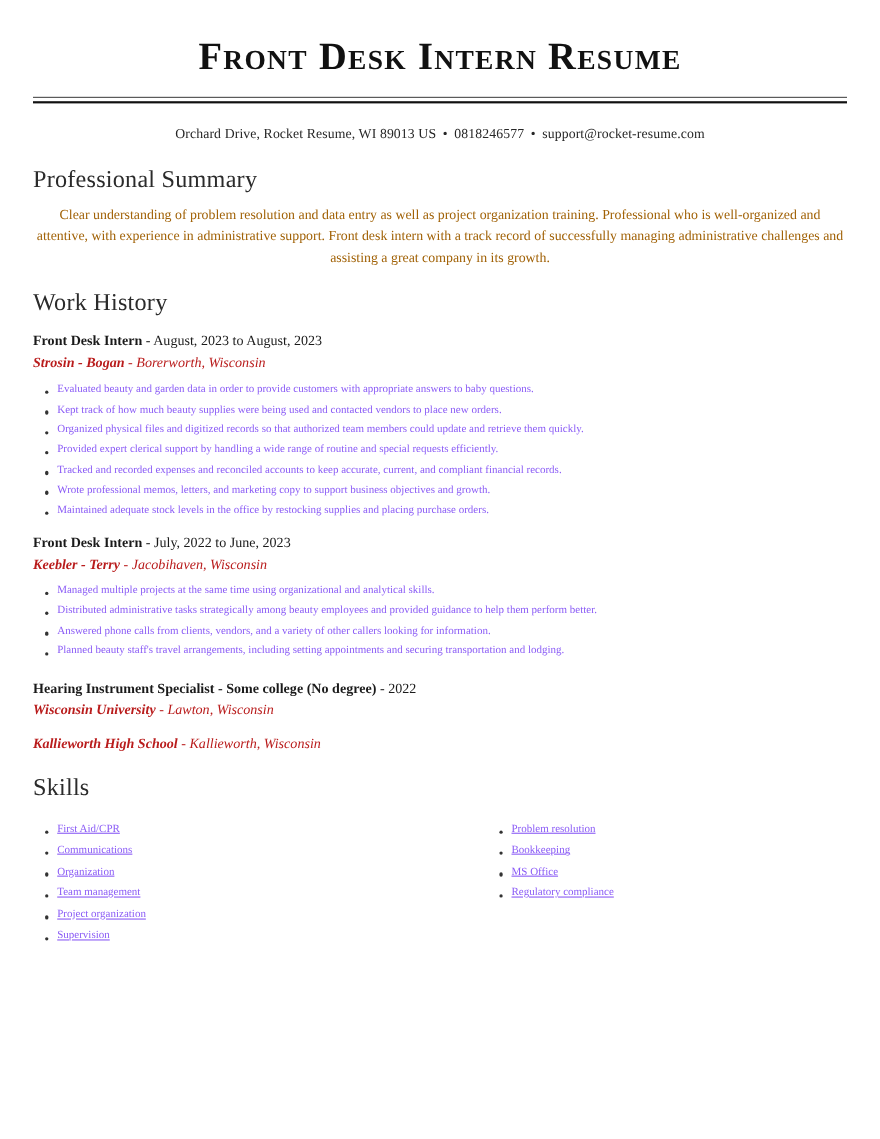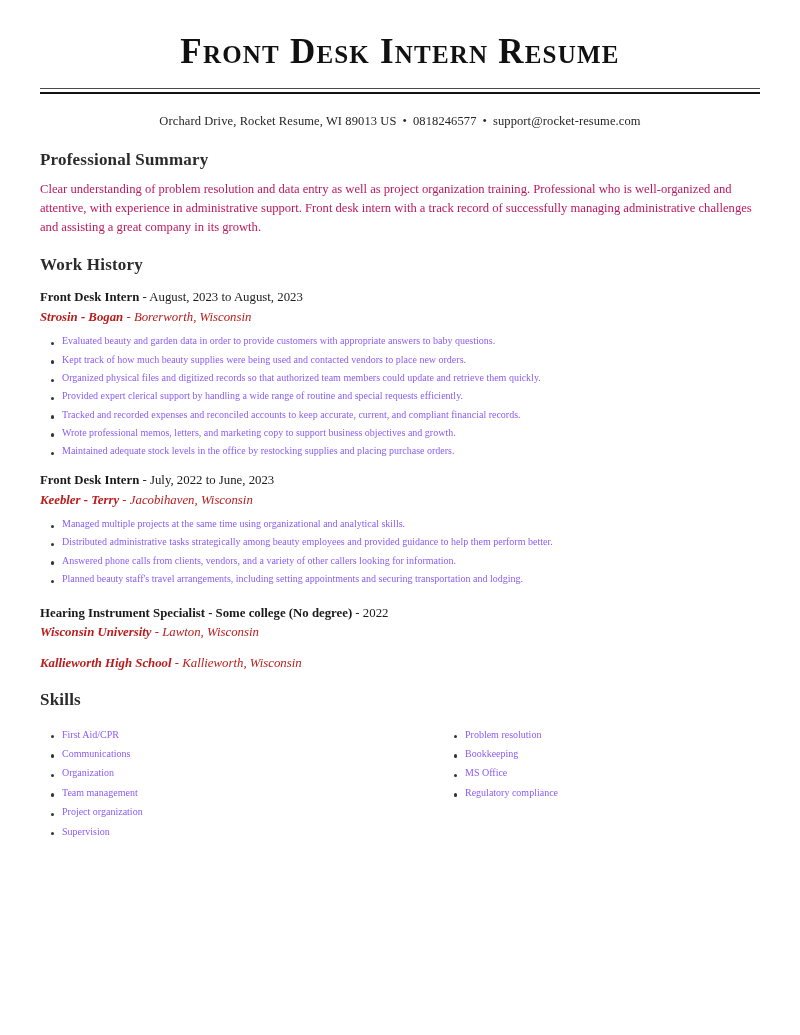--- a/index.html
+++ b/index.html
@@ -13,21 +13,21 @@
     font-family: "Liberation Serif", "DejaVu Serif", serif;
     color: #1a1a1a;
     -webkit-font-smoothing: antialiased;
   }
   .page {
     width: 800px;
     height: 1035px;
     position: relative;
     background: #fff;
     box-sizing: border-box;
-    padding: 0 40px;
+    padding: 0 30px;
   }
 
   
   .resume-title {
     text-align: center;
     font-family: "Liberation Serif", "DejaVu Serif", serif;
     font-weight: bold;
     font-variant: small-caps;
     font-size: 35px;
     letter-spacing: 1.2px;
@@ -60,39 +60,39 @@
     letter-spacing: 0.1px;
   }
   .contact-sep {
     padding: 0 6px;
     color: #262626;
   }
 
   
   .section-heading {
     font-family: "Liberation Serif", "DejaVu Serif", serif;
-    font-weight: bold;
-    font-size: 17px;
+    font-weight: normal;
+    font-size: 22px;
     color: #2b2b2b;
     margin: 0;
     padding: 0;
     line-height: 1.3;
     letter-spacing: 0.2px;
   }
   .section {
     margin-top: 17px;
   }
   #section-summary { margin-top: 20px; }
 
   .summary-text {
     font-size: 12.6px;
     line-height: 1.52;
-    color: #be185d;
+    color: #a16207;
     margin-top: 9px;
-    text-align: left;
+    text-align: center;
   }
 
   
   .entry {
     margin-top: 12px;
   }
   .entry-line-1 {
     font-size: 12.8px;
     line-height: 1.45;
     color: #1a1a1a;
@@ -153,20 +153,21 @@
   }
   .skills-col {
     width: 50%;
     box-sizing: border-box;
   }
   .skills-col.right {
     padding-left: 43px;
   }
   .skills-col ul.bullets li {
     margin-bottom: 4.6px;
+    text-decoration: underline;
   }
 </style>
 </head>
 <body>
 
 <div class="page">
 
   <h1 class="resume-title">Front Desk Intern Resume</h1>
 
   <div class="rule-group">

